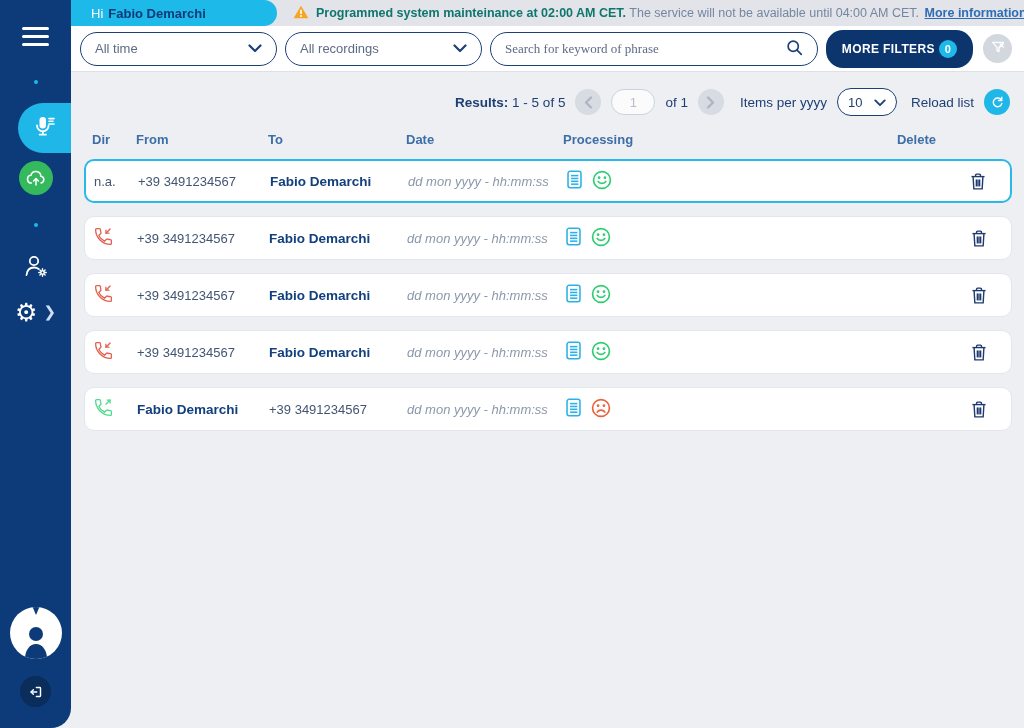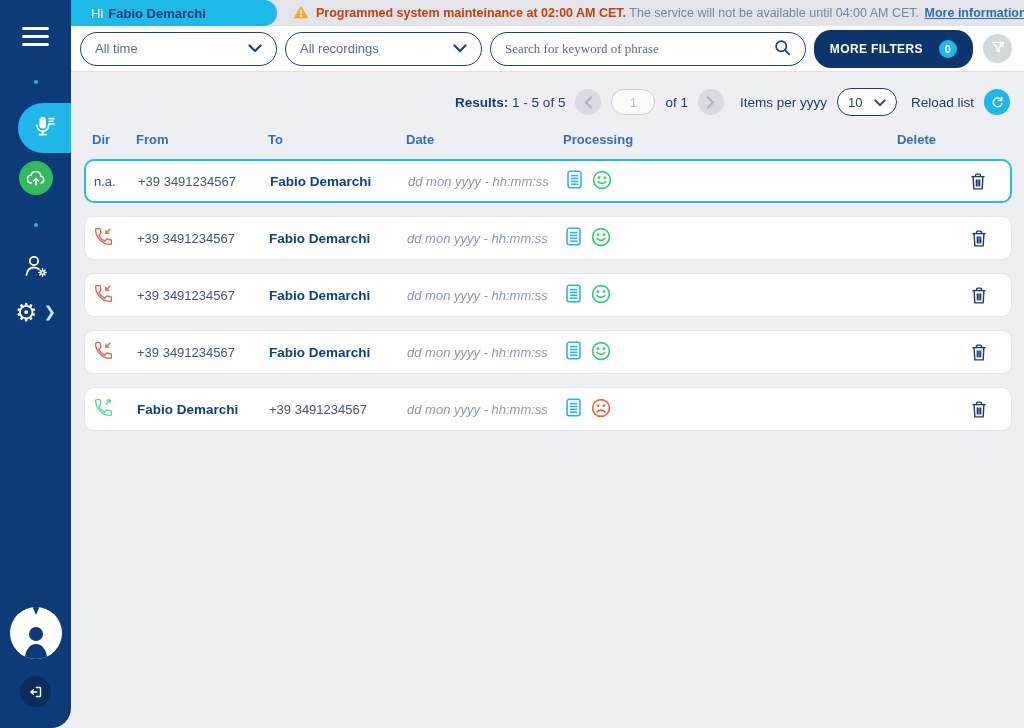--- a/index.html
+++ b/index.html
@@ -33,35 +33,35 @@
   
   .main { flex:1; display:flex; flex-direction:column; height:728px; }
 
   .warnbar { position:relative; height:26px; background:#e2e4e9; flex:0 0 26px; }
   .hi-badge { position:absolute; left:0; top:0; height:26px; width:206px; background:#1cb9e9;
               border-radius:0 13px 13px 0; display:flex; align-items:center; padding-left:20px;
               font-size:13px; color:#fff; cursor:default; }
   .hi-badge b { color:#0d3a78; margin-left:5px; font-size:13px; }
   .warn-msg { position:absolute; left:222px; top:0; height:26px; display:flex; align-items:center;
               gap:7px; font-size:12.5px; color:#7487a1; white-space:nowrap; }
-  .warn-msg b { color:#c2410c; }
+  .warn-msg b { color:#0f766e; }
   .warn-link { color:#2e6db5; font-weight:bold; text-decoration:underline; cursor:pointer; margin-left:2px; }
 
   .filterbar { height:46px; background:#fff; display:flex; align-items:center;
                padding:0 12px 0 9px; gap:8px; border-bottom:1px solid #dde1e7; flex:0 0 46px; }
   .pill { height:34px; border:1.5px solid #1d4077; border-radius:17px; background:#fff;
           display:flex; align-items:center; padding:0 14px; font-size:13px; color:#5c6b85; cursor:pointer; }
   .dd { width:197px; justify-content:space-between; }
   .search-pill { flex:1; justify-content:space-between; cursor:text; }
   .search-pill input { border:none; outline:none; flex:1; font-size:13px; color:#35496b;
                        font-family:Liberation Serif, serif; background:transparent; }
   .search-pill input::placeholder { color:#5c6b85; }
   .more-filters { height:38px; border-radius:17px; background:#0c356e; color:#fff; border:none;
                   font-weight:bold; font-size:12px; letter-spacing:.4px; display:flex; align-items:center;
-                  gap:16px; padding:0 16px; cursor:pointer; font-family:"Liberation Sans",sans-serif; }
+                  gap:4px; padding:0 16px; cursor:pointer; font-family:"Liberation Sans",sans-serif; }
   .mf-badge { width:18px; height:18px; border-radius:50%; background:#1cb9e9; color:#fff;
               font-size:11px; display:flex; align-items:center; justify-content:center; font-weight:bold; }
   .clear-filter { width:29px; height:29px; border-radius:50%; background:#d3d7de; border:none;
                   display:flex; align-items:center; justify-content:center; cursor:not-allowed; margin-left:2px; }
 
   .content { flex:1; padding:16px 12px 0 13px; }
 
   .resultsbar { display:flex; align-items:center; justify-content:flex-end; gap:10px;
                 font-size:13.5px; color:#1e3f74; margin-bottom:12px; padding-right:2px; }
   .resultsbar .lbl b { font-weight:bold; }

